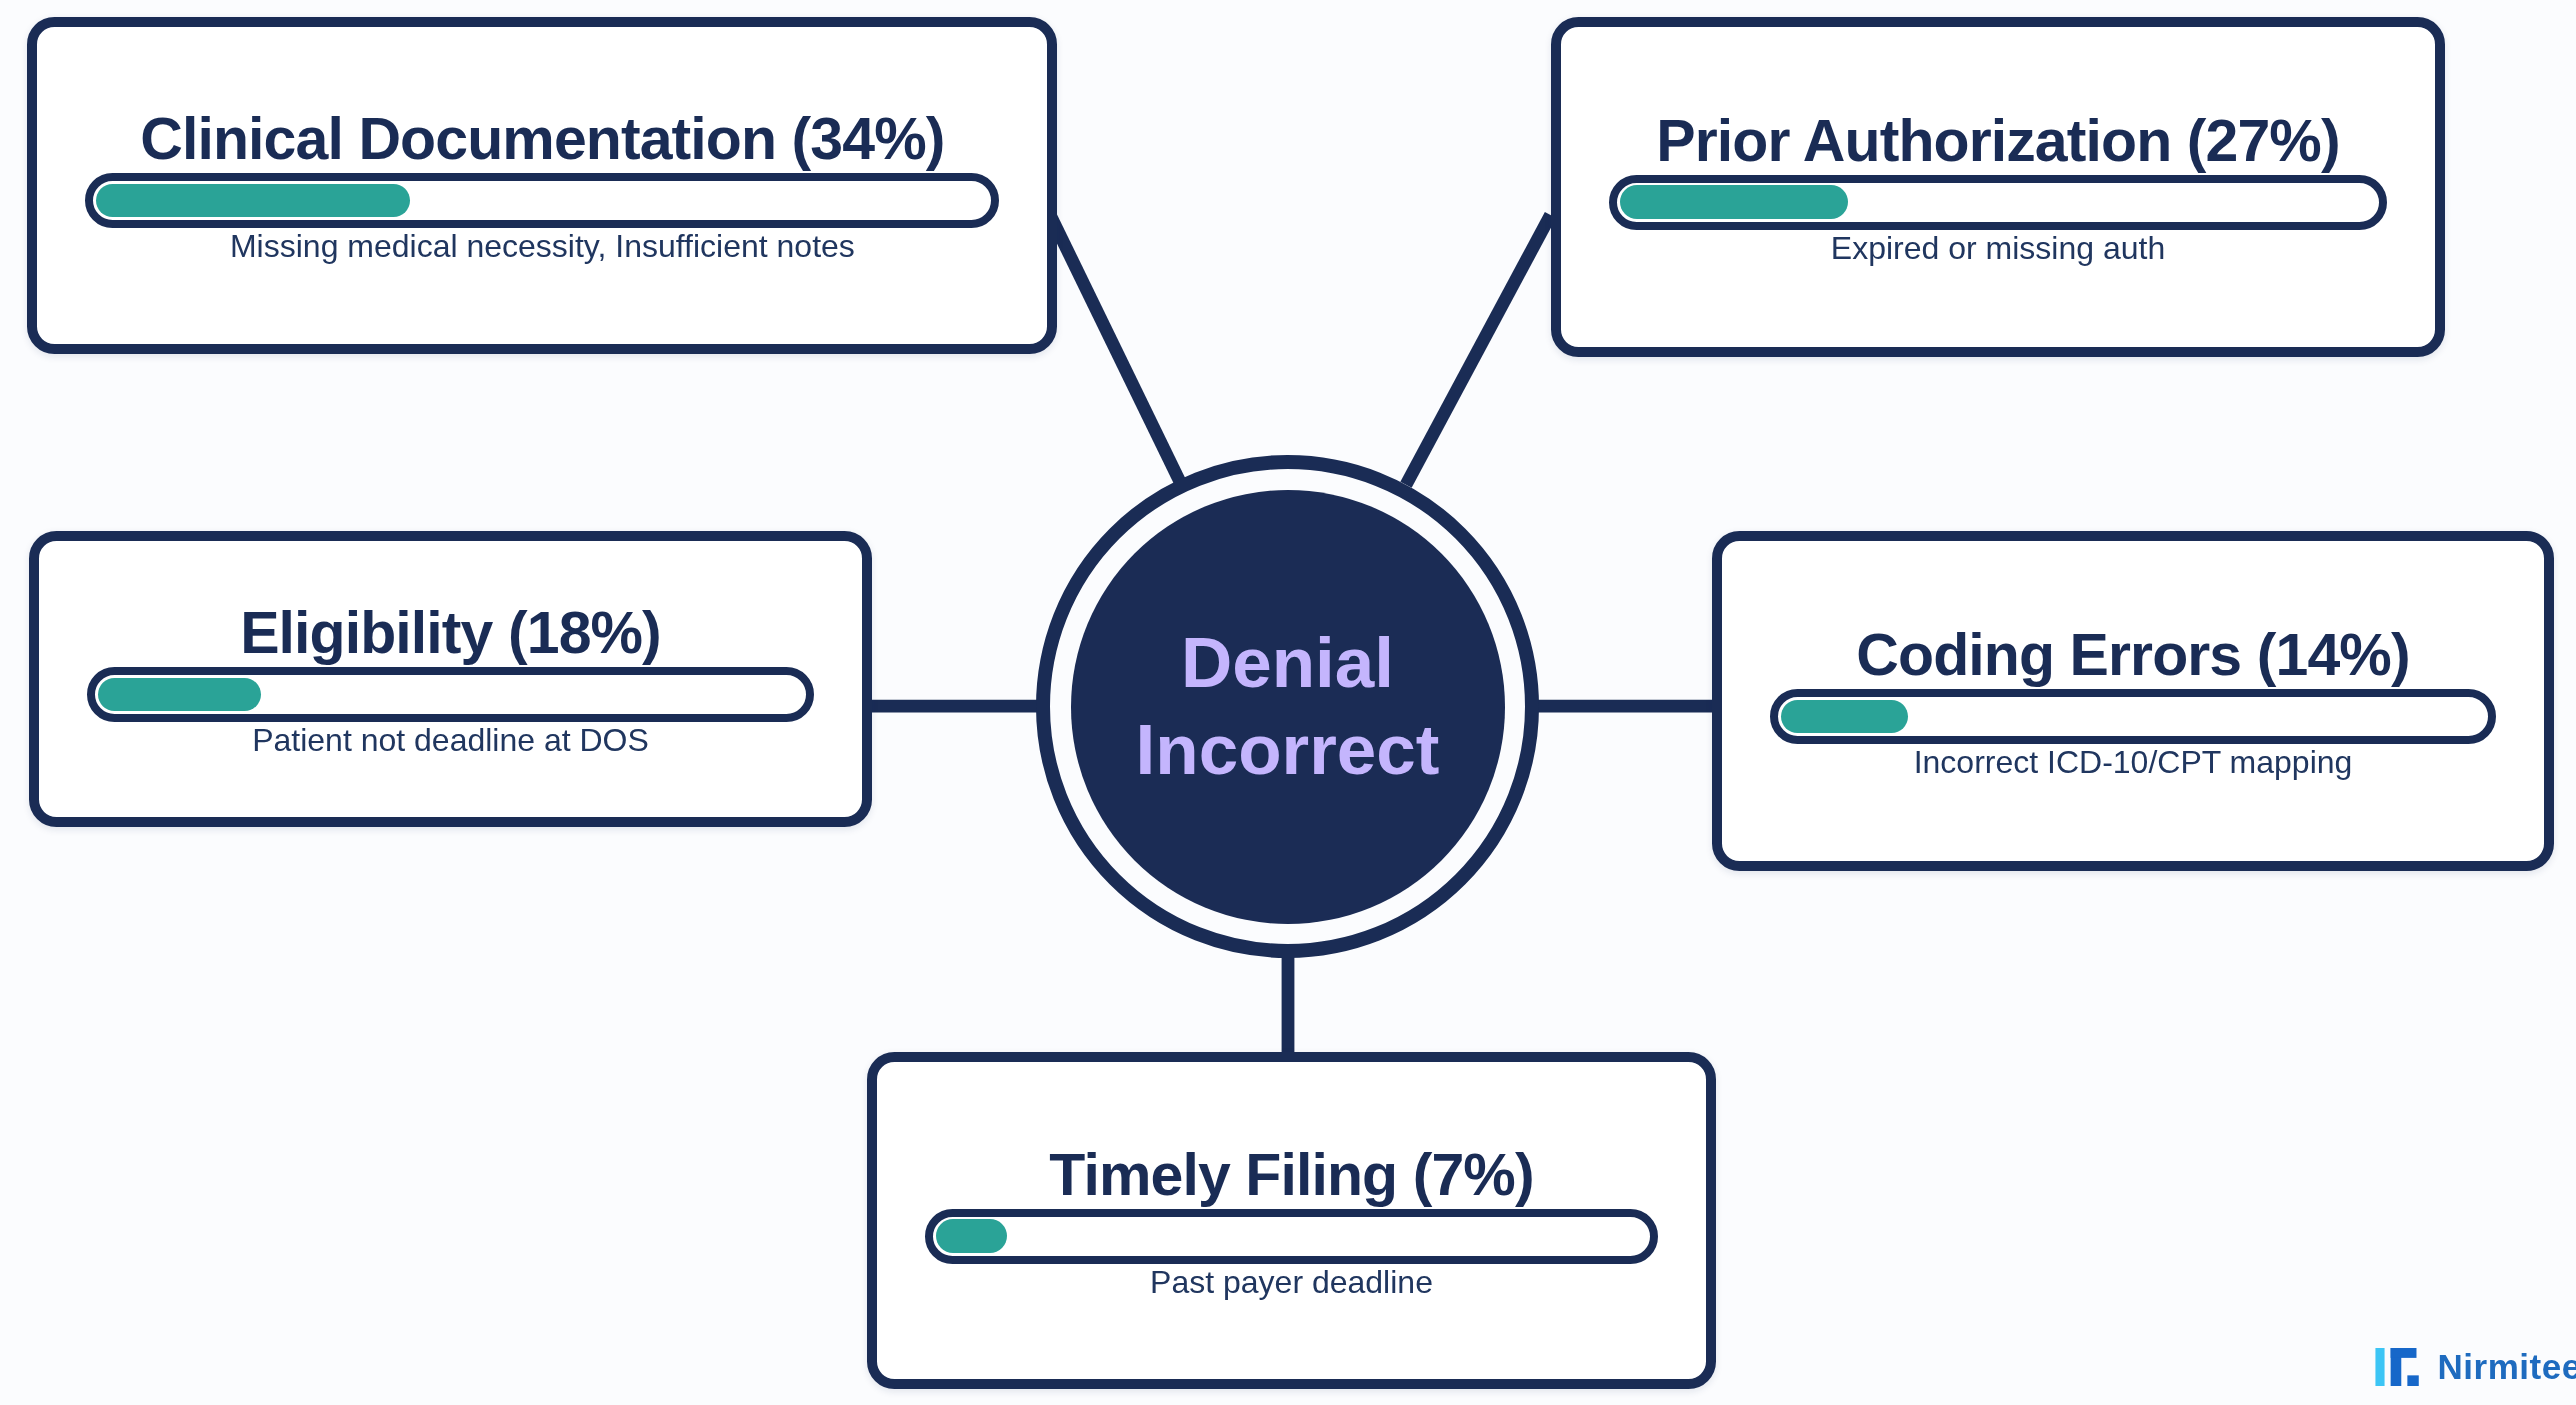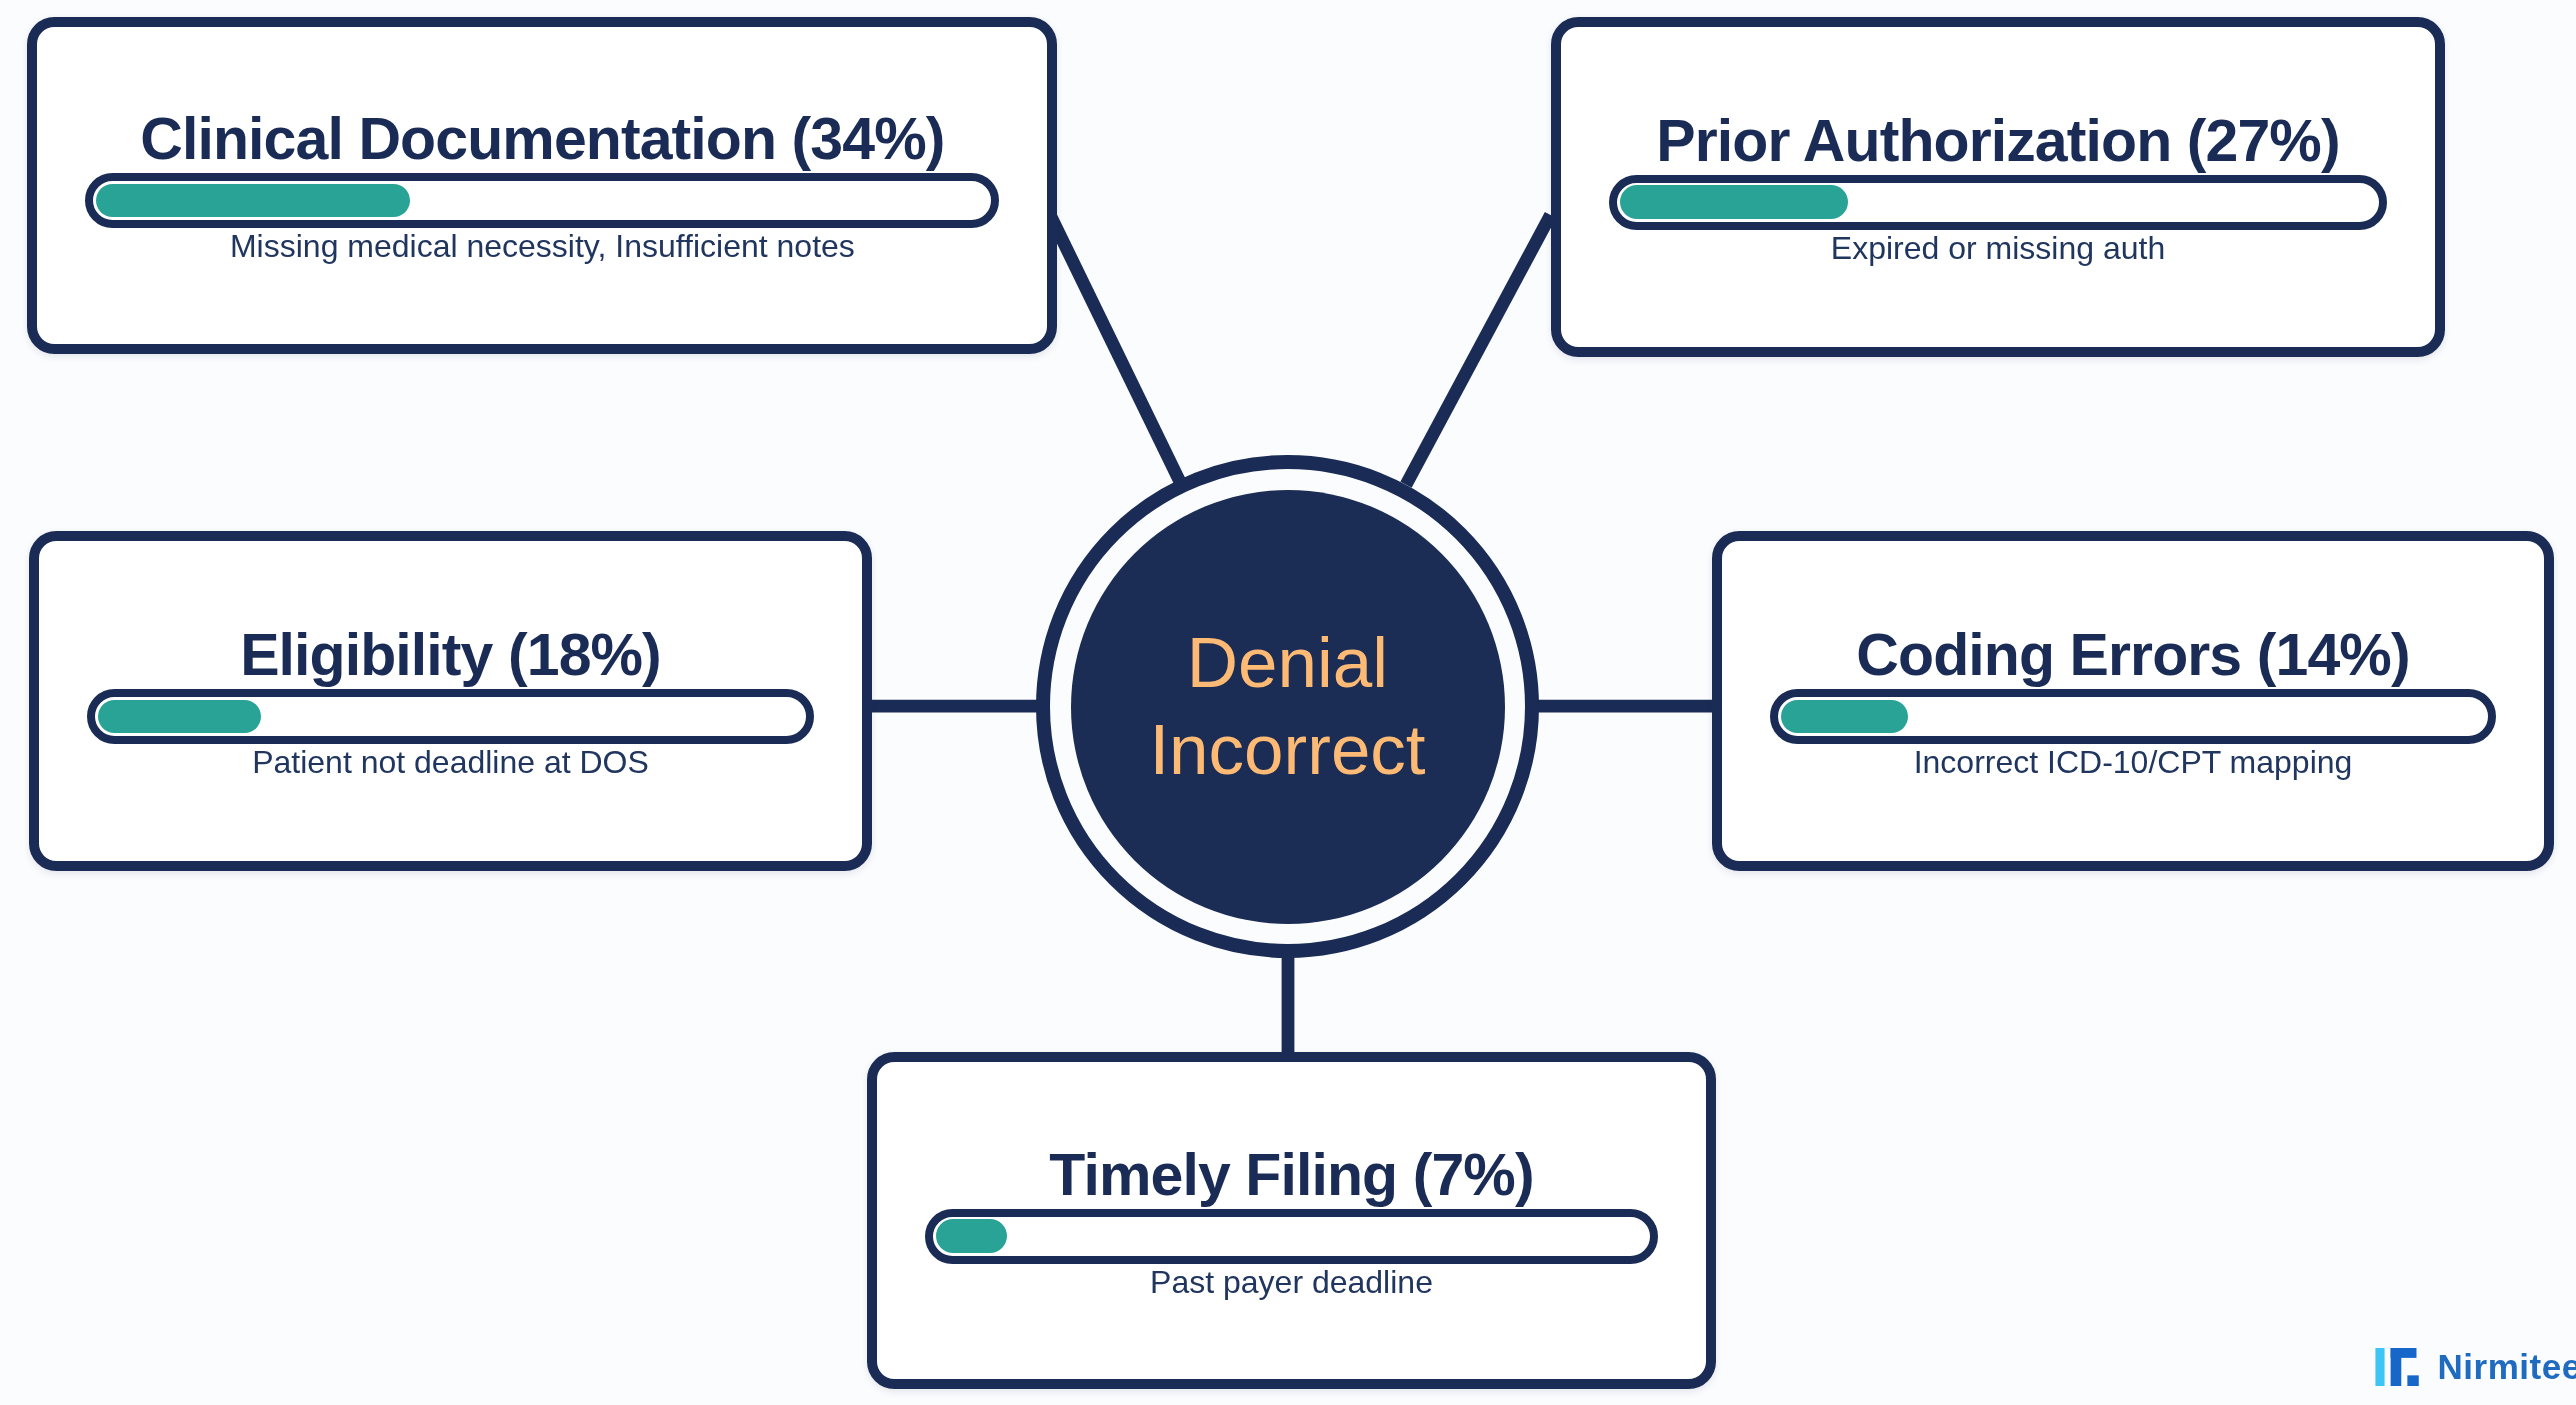--- a/index.html
+++ b/index.html
@@ -50,21 +50,21 @@
   }
   .bar-fill{
     position:absolute;left:2.7px;top:2.7px;bottom:2.7px;
     background:#2aa397;
     border-radius:27.4px;
   }
 
   
   .card-clinical   {left:27.4px;   top:16.5px;   width:1030px; height:337px;}
   .card-prior      {left:1551px; top:16.5px;   width:894px; height:340px;}
-  .card-eligibility{left:29px;   top:531px;  width:843px;  height:340px;}
+  .card-eligibility{left:29px;   top:531px;  width:843px;  height:296px;}
   .card-coding     {left:1712px; top:531px;  width:842px;  height:340px;}
   .card-timely     {left:867px;  top:1052px; width:849px;  height:337px;}
 
   
   .hub-outer{
     position:absolute;left:1036px;top:455px;
     width:503px;height:503px;
     border:14.6px solid #1a2c55;
     border-radius:50%;
     background:#fbfcfe;
@@ -72,22 +72,22 @@
     display:flex;align-items:center;justify-content:center;
   }
   .hub-inner{
     width:434px;height:434px;
     border-radius:50%;
     background:#1b2c55;
     display:flex;flex-direction:column;
     align-items:center;justify-content:center;
   }
   .hub-label{
-    color:#fdba74;
-    font-size:71px;font-weight:400;
+    color:#c4b5fd;
+    font-size:71px;font-weight:700;
     line-height:1.22;
     text-align:center;
     letter-spacing:0px;
   }
 
   
   .brand{
     position:absolute;left:2375px;top:1347px;
     display:flex;align-items:center;gap:14.6px;
   }

